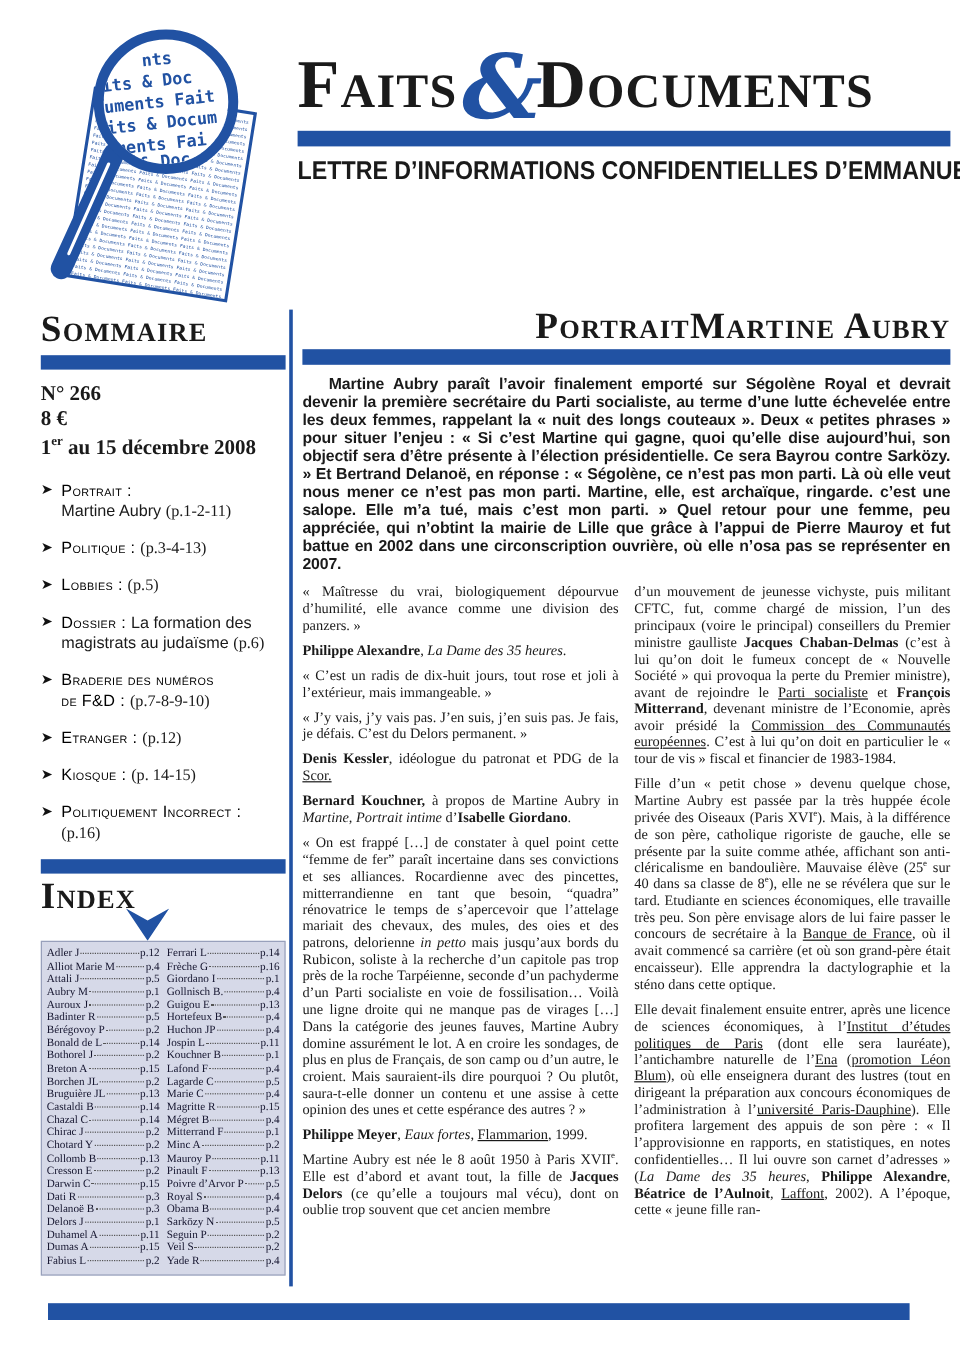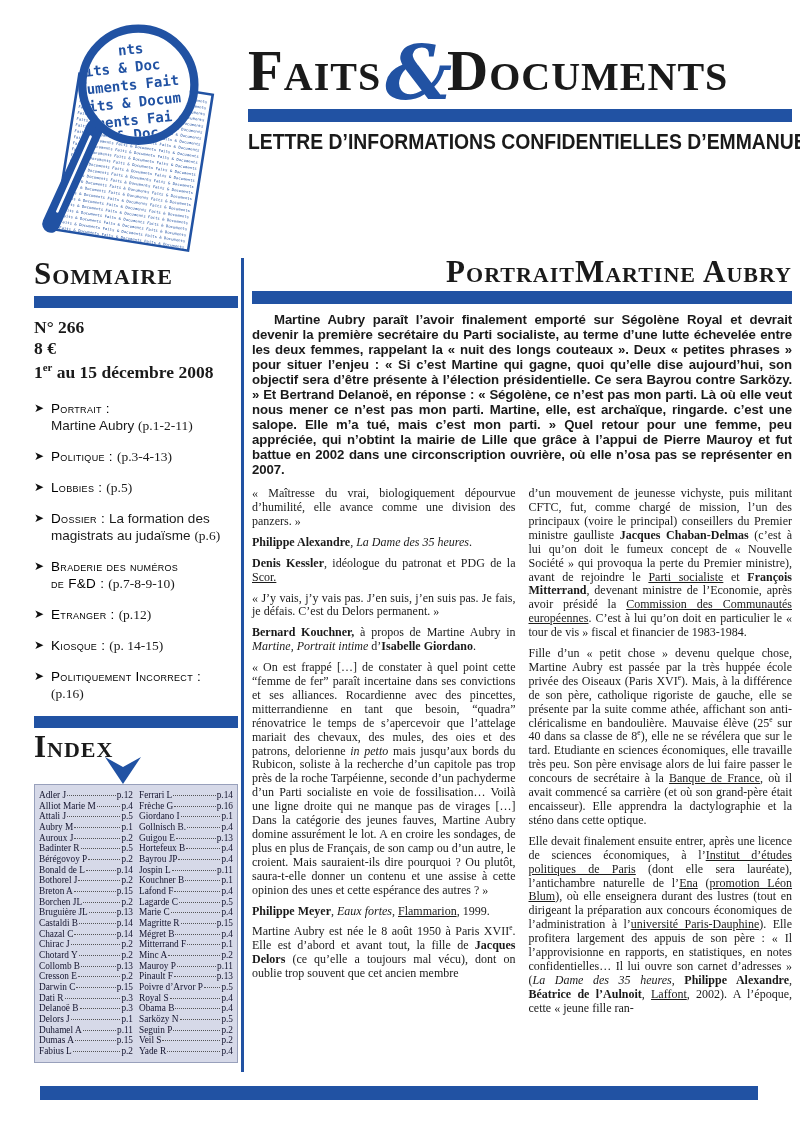--- a/index.html
+++ b/index.html
@@ -343,21 +343,21 @@
             <span class="idx-name">Guigou E</span>
             <span class="idx-dots"></span>
             <span class="idx-page">p.13</span>
           </div>
           <div class="idx-row">
             <span class="idx-name">Hortefeux B</span>
             <span class="idx-dots"></span>
             <span class="idx-page">p.4</span>
           </div>
           <div class="idx-row">
-            <span class="idx-name">Bayrou JP</span>
+            <span class="idx-name">Huchon JP</span>
             <span class="idx-dots"></span>
             <span class="idx-page">p.4</span>
           </div>
           <div class="idx-row">
             <span class="idx-name">Jospin L</span>
             <span class="idx-dots"></span>
             <span class="idx-page">p.11</span>
           </div>
           <div class="idx-row">
             <span class="idx-name">Kouchner B</span>
@@ -454,22 +454,23 @@
     <div class="article-header">
       <span class="big-title">Portrait</span>
       <span class="big-title">Martine Aubry</span>
     </div>
     <div class="rule art-rule"></div>
     <div class="intro">Martine Aubry paraît l’avoir finalement emporté sur Ségolène Royal et devrait devenir la première secrétaire du Parti socialiste, au terme d’une lutte échevelée entre les deux femmes, rappelant la « nuit des longs couteaux ». Deux « petites phrases » pour situer l’enjeu : « Si c’est Martine qui gagne, quoi qu’elle dise aujourd’hui, son objectif sera d’être présente à l’élection présidentielle. Ce sera Bayrou contre Sarközy. » Et Bertrand Delanoë, en réponse : « Ségolène, ce n’est pas mon parti. Là où elle veut nous mener ce n’est pas mon parti. Martine, elle, est archaïque, ringarde. c’est une salope. Elle m’a tué, mais c’est mon parti. » Quel retour pour une femme, peu appréciée, qui n’obtint la mairie de Lille que grâce à l’appui de Pierre Mauroy et fut battue en 2002 dans une circonscription ouvrière, où elle n’osa pas se représenter en 2007.</div>
     <div class="cols">
       <div class="col">
           <p class="para"><span>« Maîtresse du vrai, biologiquement dépourvue d’humilité, elle avance comme une division des panzers. »</span></p>
           <p class="para"><span class="b">Philippe Alexandre</span><span>, </span><span class="i">La Dame des 35 heures</span><span>.</span></p>
+          <p class="para"><span>« C’est un radis de dix-huit jours, tout rose et joli à l’extérieur, mais immangeable. »</span></p>
+          <p class="para"><span>« J’y vais, j’y vais pas. J’en suis, j’en suis pas. Je fais, je défais. C’est du Delors permanent. »</span></p>
           <p class="para"><span class="b">Denis Kessler</span><span>, idéologue du patronat et PDG de la </span><span class="u">Scor.</span></p>
-          <p class="para"><span>« J’y vais, j’y vais pas. J’en suis, j’en suis pas. Je fais, je défais. C’est du Delors permanent. »</span></p>
           <p class="para"><span class="b">Bernard Kouchner,</span><span> à propos de Martine Aubry in </span><span class="i">Martine, Portrait intime</span><span> d’</span><span class="b">Isabelle Giordano</span><span>.</span></p>
           <p class="para"><span>« On est frappé […] de constater à quel point cette “femme de fer” paraît incertaine dans ses convictions et ses alliances. Rocardienne avec des pincettes, mitterrandienne en tant que besoin, “quadra” rénovatrice le temps de s’apercevoir que l’attelage mariait des chevaux, des mules, des oies et des patrons, delorienne </span><span class="i">in petto</span><span> mais jusqu’aux bords du Rubicon, soliste à la recherche d’un capitole pas trop près de la roche Tarpéienne, seconde d’un pachyderme d’un Parti socialiste en voie de fossilisation… Voilà une ligne droite qui ne manque pas de virages […] Dans la catégorie des jeunes fauves, Martine Aubry domine assurément le lot. A en croire les sondages, de plus en plus de Français, de son camp ou d’un autre, le croient. Mais sauraient-ils dire pourquoi ? Ou plutôt, saura-t-elle donner un contenu et une assise à cette opinion des unes et cette espérance des autres ? »</span></p>
           <p class="para"><span class="b">Philippe Meyer</span><span>, </span><span class="i">Eaux fortes</span><span>, </span><span class="u">Flammarion</span><span>, 1999.</span></p>
           <p class="para"><span>Martine Aubry est née le 8 août 1950 à Paris XVII</span><span class="sup">e</span><span>. Elle est d’abord et avant tout, la fille de </span><span class="b">Jacques Delors</span><span> (ce qu’elle a toujours mal vécu), dont on oublie trop souvent que cet ancien membre</span></p>
         </div>
       <div class="col">
           <p class="para"><span>d’un mouvement de jeunesse vichyste, puis militant CFTC, fut, comme chargé de mission, l’un des principaux (voire le principal) conseillers du Premier ministre gaulliste </span><span class="b">Jacques Chaban-Delmas</span><span> (c’est à lui qu’on doit le fumeux concept de « Nouvelle Société » qui provoqua la perte du Premier ministre), avant de rejoindre le </span><span class="u">Parti socialiste</span><span> et </span><span class="b">François Mitterrand</span><span>, devenant ministre de l’Economie, après avoir présidé la </span><span class="u">Commission des Communautés européennes</span><span>. C’est à lui qu’on doit en particulier le « tour de vis » fiscal et financier de 1983-1984.</span></p>
           <p class="para"><span>Fille d’un « petit chose » devenu quelque chose, Martine Aubry est passée par la très huppée école privée des Oiseaux (Paris XVI</span><span class="sup">e</span><span>). Mais, à la différence de son père, catholique rigoriste de gauche, elle se présente par la suite comme athée, affichant son anti-cléricalisme en bandoulière. Mauvaise élève (25</span><span class="sup">e</span><span> sur 40 dans sa classe de 8</span><span class="sup">e</span><span>), elle ne se révélera que sur le tard. Etudiante en sciences économiques, elle travaille très peu. Son père envisage alors de lui faire passer le concours de secrétaire à la </span><span class="u">Banque de France</span><span>, où il avait commencé sa carrière (et où son grand-père était encaisseur). Elle apprendra la dactylographie et la sténo dans cette optique.</span></p>
           <p class="para"><span>Elle devait finalement ensuite entrer, après une licence de sciences économiques, à l’</span><span class="u">Institut d’études politiques de Paris</span><span> (dont elle sera lauréate), l’antichambre naturelle de l’</span><span class="u">Ena</span><span> (</span><span class="u">promotion Léon Blum</span><span>), où elle enseignera durant des lustres (tout en dirigeant la préparation aux concours économiques de l’administration à l’</span><span class="u">université Paris-Dauphine</span><span>). Elle profitera largement des appuis de son père : « Il l’approvisionne en rapports, en statistiques, en notes confidentielles… Il lui ouvre son carnet d’adresses » (</span><span class="i">La Dame des 35 heures</span><span>, </span><span class="b">Philippe Alexandre</span><span>, </span><span class="b">Béatrice de l’Aulnoit</span><span>, </span><span class="u">Laffont</span><span>, 2002). A l’époque, cette « jeune fille ran-</span></p>
         </div>

